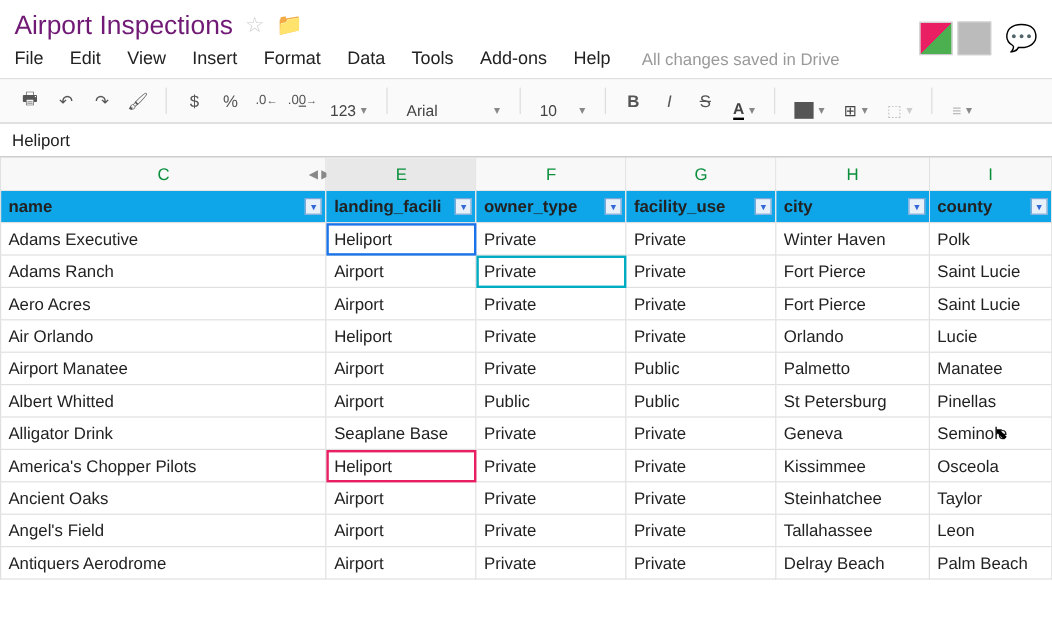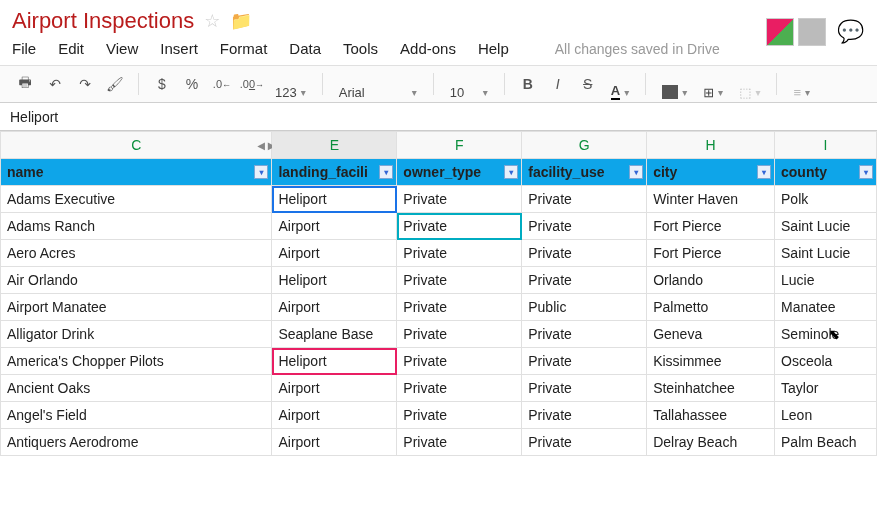--- a/index.html
+++ b/index.html
@@ -1,23 +1,23 @@
 <!DOCTYPE html>
 <html><head>
 <meta charset="utf-8">
 <style>
   * { box-sizing: border-box; margin: 0; padding: 0; }
   body { font-family: Arial, sans-serif; font-size: 13px; color: #222; width: 877px; height: 514px; overflow: hidden; background: #fff; }
   .header { padding: 8px 12px 0 12px; }
   .title-row { display: flex; align-items: center; gap: 10px; }
-  .doc-title { font-size: 22px; font-weight: 400; color: #b91c1c; }
+  .doc-title { font-size: 22px; font-weight: 400; color: #701a75; }
   .star { color: #ccc; font-size: 18px; }
   .folder { color: #aaa; font-size: 18px; }
   .menu-bar { display: flex; gap: 22px; padding: 6px 0 8px 0; font-size: 15px; color: #222; align-items: flex-end; }
-  .menu-bar .status { color: #999; font-size: 14px; margin-left: 24px; }
+  .menu-bar .status { color: #999; font-size: 14px; margin-left: 4px; }
   .right-header { position: absolute; right: 12px; top: 18px; display: flex; align-items: center; gap: 4px; }
   .avatar { width: 28px; height: 28px; background: #888; border: 1px solid #ccc; }
   .av1 { background: linear-gradient(135deg, #e91e63 50%, #4caf50 50%); }
   .av2 { background: #bbb; }
   .chat-icon { color: #bbb; font-size: 22px; margin-left: 8px; }
   .toolbar { display: flex; align-items: center; gap: 4px; padding: 6px 12px; border-top: 1px solid #e0e0e0; border-bottom: 1px solid #d0d0d0; background: #fafafa; height: 38px; }
   .tb-btn { width: 26px; height: 26px; display: flex; align-items: center; justify-content: center; color: #555; font-size: 14px; }
   .tb-sep { width: 1px; height: 22px; background: #ddd; margin: 0 6px; }
   .tb-select { display: flex; align-items: center; gap: 4px; padding: 0 6px; color: #444; font-size: 13px; margin-top: 16px; }
   .tb-select .caret { color: #888; font-size: 10px; }
@@ -182,20 +182,28 @@
     </div>
     <div class="row">
       <div class="cell w-name">Airport Manatee</div>
       <div class="cell w-lf">Airport</div>
       <div class="cell w-ot">Private</div>
       <div class="cell w-fu">Public</div>
       <div class="cell w-city">Palmetto</div>
       <div class="cell w-county">Manatee</div>
     </div>
     <div class="row">
+      <div class="cell w-name">Albert Whitted</div>
+      <div class="cell w-lf">Airport</div>
+      <div class="cell w-ot">Public</div>
+      <div class="cell w-fu">Public</div>
+      <div class="cell w-city">St Petersburg</div>
+      <div class="cell w-county">Pinellas</div>
+    </div>
+    <div class="row">
       <div class="cell w-name">Alligator Drink</div>
       <div class="cell w-lf">Seaplane Base</div>
       <div class="cell w-ot">Private</div>
       <div class="cell w-fu">Private</div>
       <div class="cell w-city">Geneva</div>
       <div class="cell w-county">Seminole<span class="cursor">⬉</span></div>
     </div>
     <div class="row">
       <div class="cell w-name">America's Chopper Pilots</div>
       <div class="cell w-lf sel-pink">Heliport</div>

